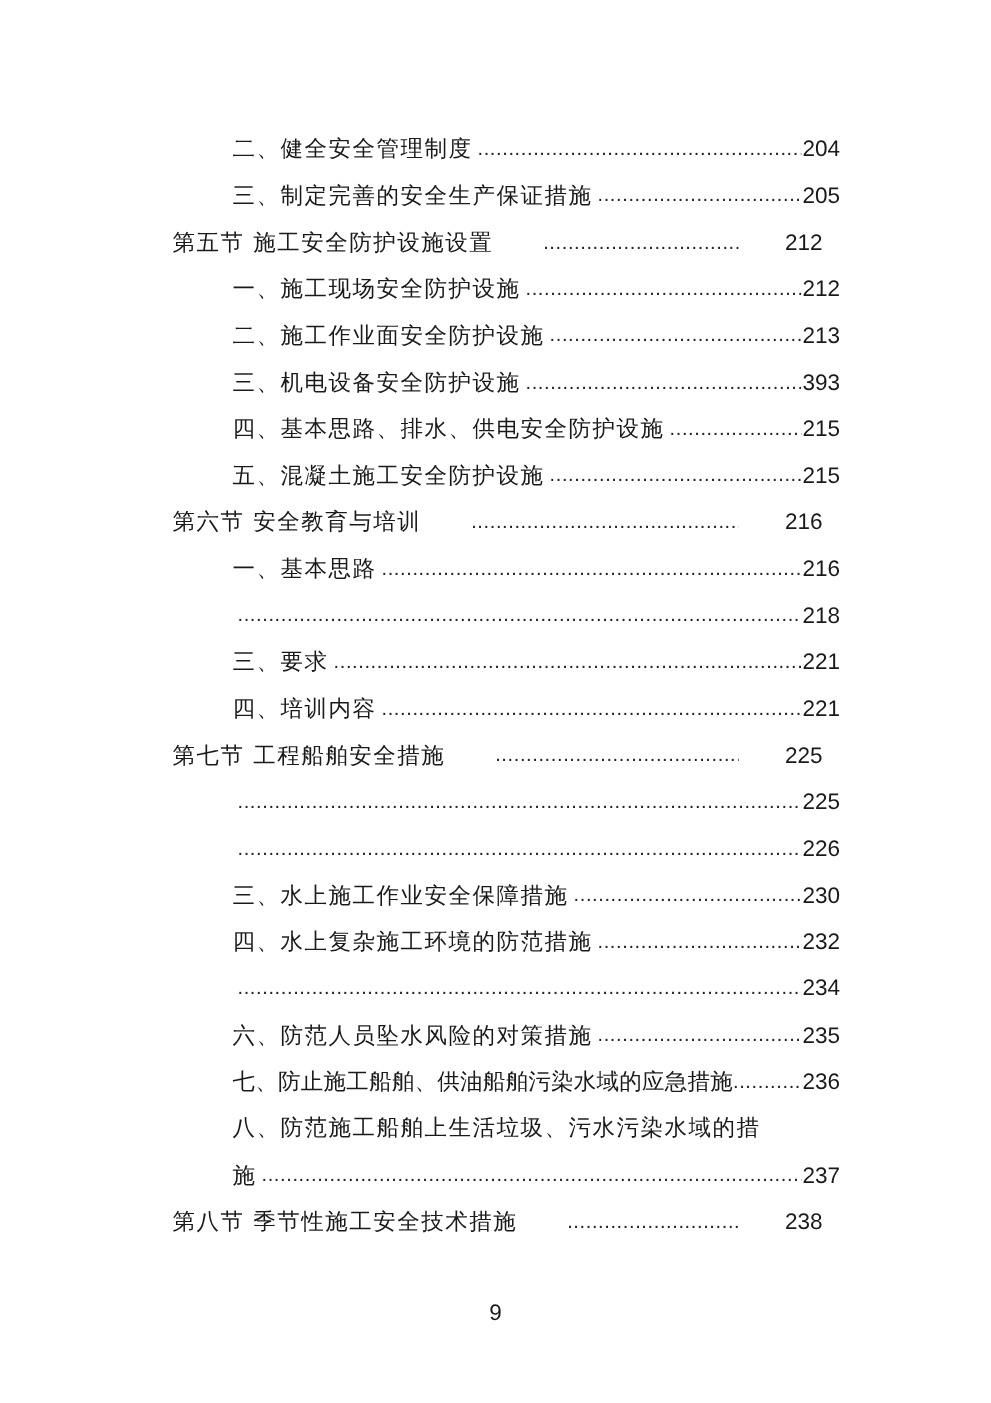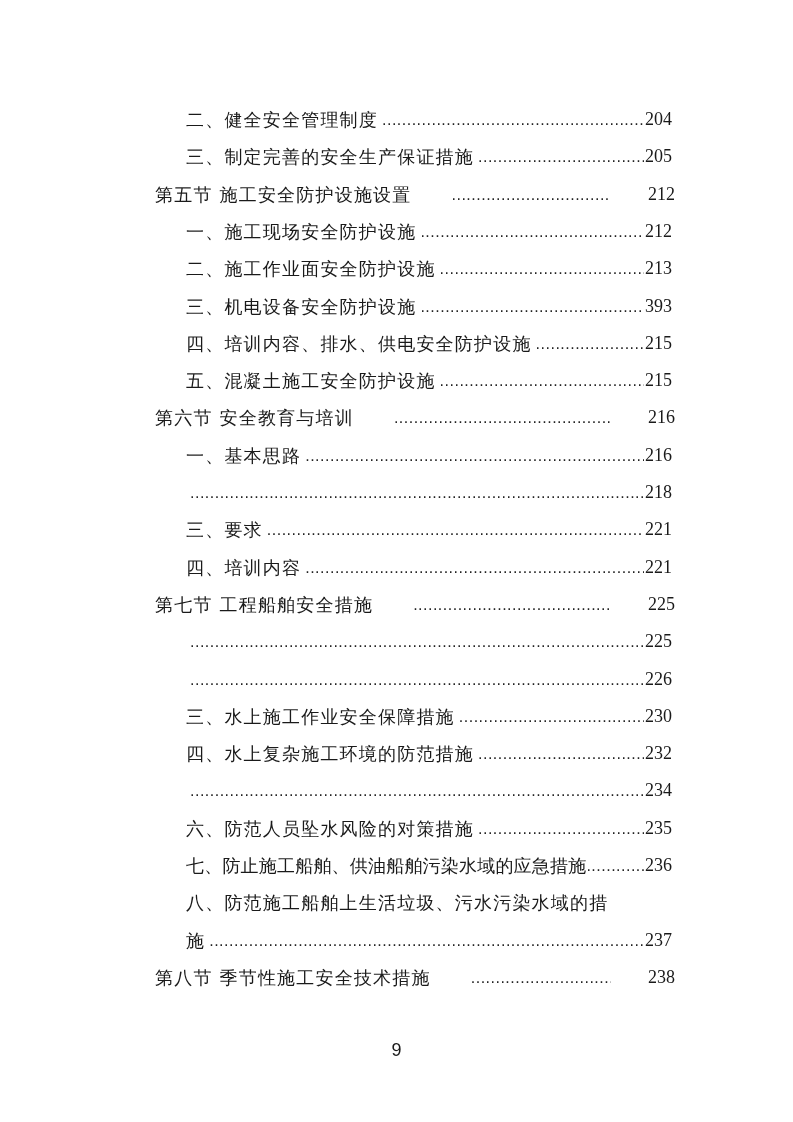--- a/index.html
+++ b/index.html
@@ -5,30 +5,30 @@
   html, body { margin: 0; padding: 0; }
   body {
     width: 793px; height: 1122px; background: #ffffff; position: relative; overflow: hidden;
     font-family: "DejaVu Serif", "Liberation Serif", serif; color: #1a1a1a;
   }
   .toc { position: absolute; left: 0; top: 101px; width: 793px; }
   .entry {
     position: absolute; height: 37px; line-height: 37px; font-size: 18px;
     display: flex; align-items: flex-end; white-space: nowrap;
   }
-  .entry.l1 { left: 155px; width: 520px; gap: 36px; }
+  .entry.l1 { left: 138px; width: 520px; gap: 36px; }
   .entry.l2 { left: 186px; width: 486px; }
   .title { letter-spacing: 1.2px; flex: 0 0 auto; }
   .leader {
     flex: 1 1 auto; overflow: hidden; margin: 0 1px 0 4px;
     font-family: "Liberation Sans", sans-serif; font-size: 16px; letter-spacing: 0.5px;
     color: #222;
   }
   .leader::after { content: "............................................................................................................................................................................................................"; }
-  .page { flex: 0 0 auto; font-family: Liberation Serif, serif; font-size: 18px; }
+  .page { flex: 0 0 auto; font-family: Liberation Sans, sans-serif; font-size: 18px; }
   .page-number {
     position: absolute; left: 0; width: 793px; top: 1040px; text-align: center;
     font-family: "Liberation Sans", sans-serif; font-size: 18px; color: #1a1a1a;
   }
 </style>
 </head>
 <body>
 
 <div class="toc">
   <div class="entry l2" style="top:0px">
@@ -55,21 +55,21 @@
       <span class="title">二、施工作业面安全防护设施</span>
       <span class="leader"></span>
       <span class="page">213</span>
     </div>
   <div class="entry l2" style="top:186.5px">
       <span class="title">三、机电设备安全防护设施</span>
       <span class="leader"></span>
       <span class="page">393</span>
     </div>
   <div class="entry l2" style="top:223.8px">
-      <span class="title">四、培训内容、排水、供电安全防护设施</span>
+      <span class="title">四、基本思路、排水、供电安全防护设施</span>
       <span class="leader"></span>
       <span class="page">215</span>
     </div>
   <div class="entry l2" style="top:261.1px">
       <span class="title">五、混凝土施工安全防护设施</span>
       <span class="leader"></span>
       <span class="page">215</span>
     </div>
   <div class="entry l1" style="top:298.4px">
       <span class="title">第六节  安全教育与培训</span>

